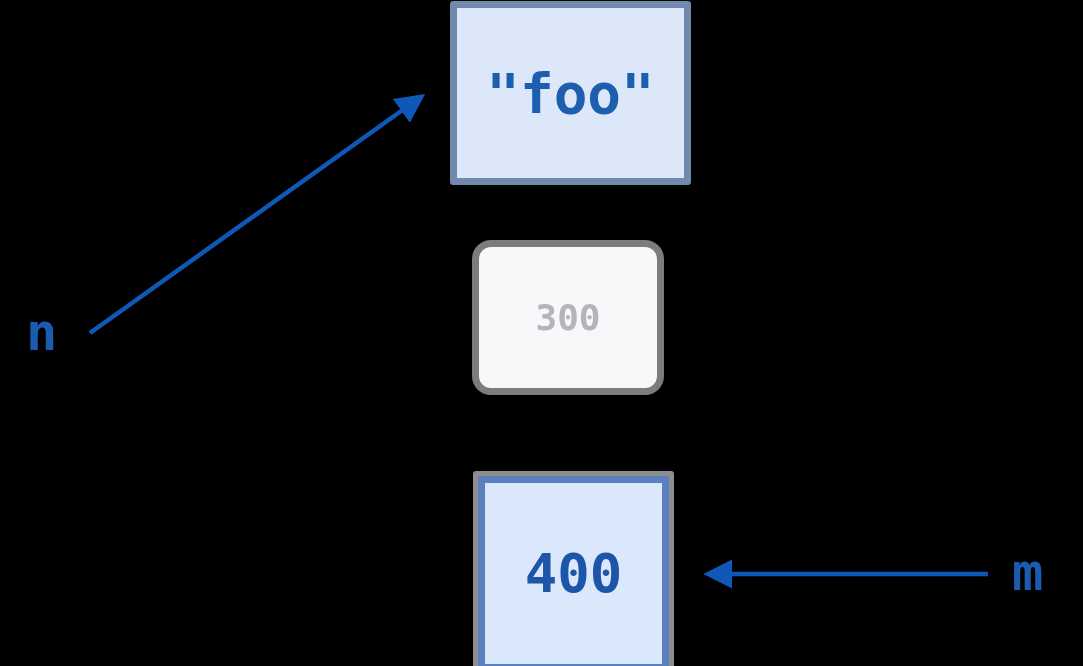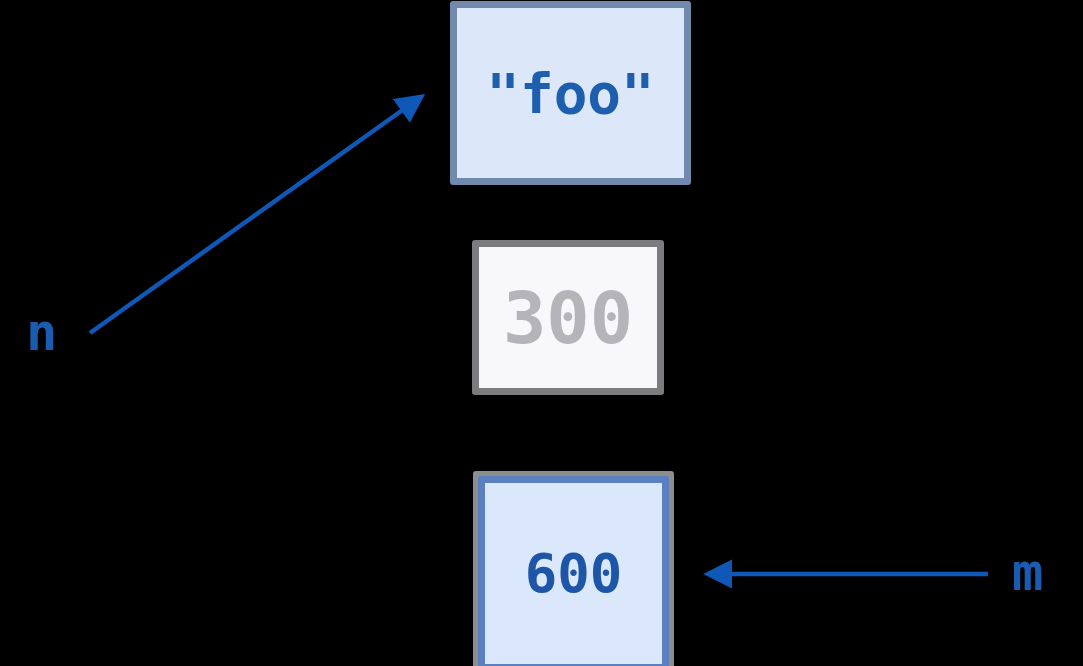--- a/index.html
+++ b/index.html
@@ -38,21 +38,22 @@
     top: 1px;
     width: 241px;
     height: 184px;
     font-size: 56px;
   }
   .box-300 {
     left: 472px;
     top: 240px;
     width: 192px;
     height: 155px;
-    font-size: 72px;
+    font-size: 36px;
+    border-radius: 19px;
   }
   .box-400-outer {
     position: absolute;
     left: 473px;
     top: 471px;
     width: 201px;
     height: 200px;
     padding: 5px 5px 0 5px;
     box-sizing: border-box;
     border-radius: 3px;
@@ -96,20 +97,20 @@
   <div class="box box-foo" style="background-color: rgb(220, 232, 250); border-color: rgb(112, 137, 173); color: rgb(29, 95, 174);">
     <span>"foo"</span>
   </div>
 
   <div class="box box-300" style="background-color: rgb(248, 248, 250); border-color: rgb(124, 124, 126); color: rgb(180, 180, 185);">
     <span>300</span>
   </div>
 
   <div class="box-400-outer" style="background-color: rgb(141, 141, 141);">
     <div class="box-400-inner" style="background-color: rgb(219, 231, 250); border-color: rgb(91, 128, 191); color: rgb(29, 85, 168);">
-      <span>600</span>
+      <span>400</span>
     </div>
   </div>
 
   <span class="var-label label-n" style="color: rgb(26, 92, 176);">n</span>
 
   <span class="var-label label-m" style="color: rgb(26, 92, 176);">m</span>
 </div>
 
 </body></html>

